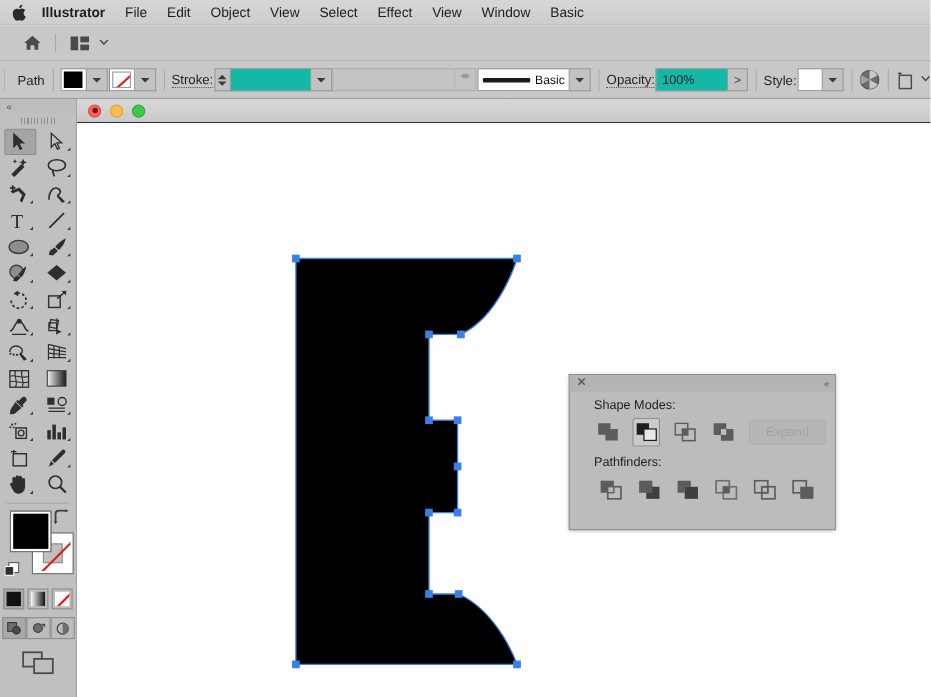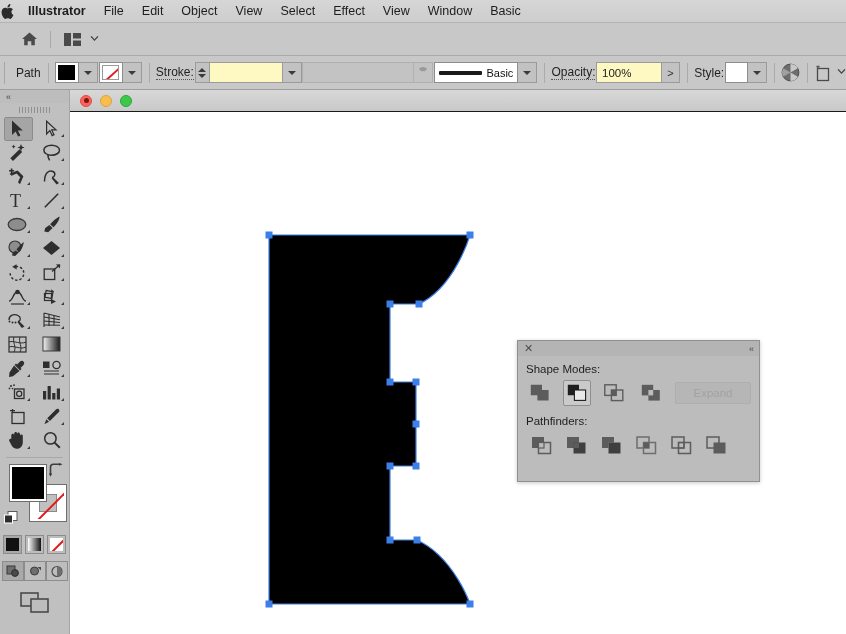--- a/index.html
+++ b/index.html
@@ -12,20 +12,21 @@
     -webkit-font-smoothing: antialiased;
   }
   #app { position: relative; width: 846px; height: 634px; }
 
   
   .menubar {
     position: absolute; left: 0; top: 0; width: 846px; height: 23px;
     background: linear-gradient(to bottom, #d6d6d6 0%, #cdcdcd 100%);
     border-bottom: 1px solid #b4b4b4;
     display: flex; align-items: center;
+    padding-left: 10px;
   }
   .apple-logo {
     width: 14px; height: 16px; margin-right: 10px;
     display: flex; align-items: center; justify-content: center;
     color: #2b2b2b;
   }
   .menu-item {
     font-size: 12.5px; color: #1d1d1d;
     padding: 0 9px; height: 18px; line-height: 18px;
     white-space: nowrap; cursor: default;
@@ -92,21 +93,21 @@
     border: 1px solid #9b9b9b; border-right: none;
     display: flex; flex-direction: column;
     align-items: center; justify-content: center; gap: 2px;
   }
   .arrow-up { width:0;height:0;border-left:4px solid transparent;
     border-right:4px solid transparent;border-bottom:4px solid #3a3a3a; }
   .arrow-dn { width:0;height:0;border-left:4px solid transparent;
     border-right:4px solid transparent;border-top:4px solid #3a3a3a; }
 
   .field {
-    height: 21px; background: #fef9c3;
+    height: 21px; background: #14b8a6;
     border: 1px solid #9b9b9b;
     font-size: 11.5px; color: #222;
     display: flex; align-items: center; padding: 0 5px;
   }
   .field.wide { width: 74px; }
   .field.empty2 { width: 112px; background: #c3c3c3; border-color: #b0b0b0; }
   .field.opacity { width: 66px; }
 
   .profile-box {
     width: 84px; height: 21px; background: #fff;
@@ -271,21 +272,21 @@
   .pf-tab {
     background: #c2c2c2; padding: 0 9px;
     display: flex; align-items: center;
     font-size: 11.5px; font-weight: bold; color: #1e1e1e;
   }
   .pf-burger {
     width: 22px; display: flex; flex-direction: column;
     align-items: center; justify-content: center; gap: 2px;
   }
   .pf-burger i { display:block; width: 13px; height: 1.5px; background: #474747; }
-  .pf-body { padding: 7px 8px 0 8px; }
+  .pf-body { padding: 7px 8px 0 8px; margin-left: 14px; }
   .pf-sect {
     font-size: 11.5px; color: #1e1e1e; margin-bottom: 5px;
   }
   .pf-row { display: flex; align-items: center; gap: 0px; }
   .pf-btn {
     width: 28px; height: 26px; margin-right: 10px;
     display: flex; align-items: center; justify-content: center;
   }
   .pf-btn.sel {
     background: #cacaca; border: 1px solid #8f8f8f; border-radius: 2px;

